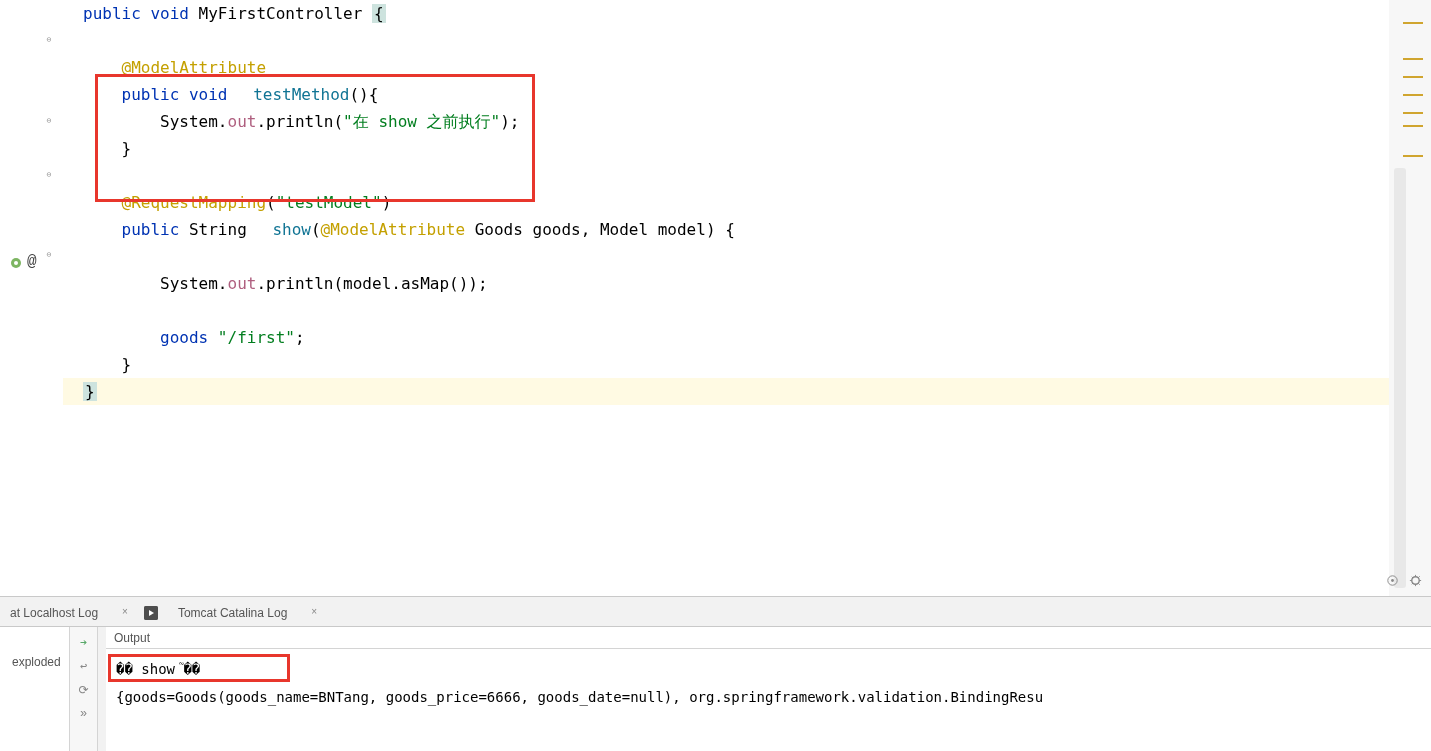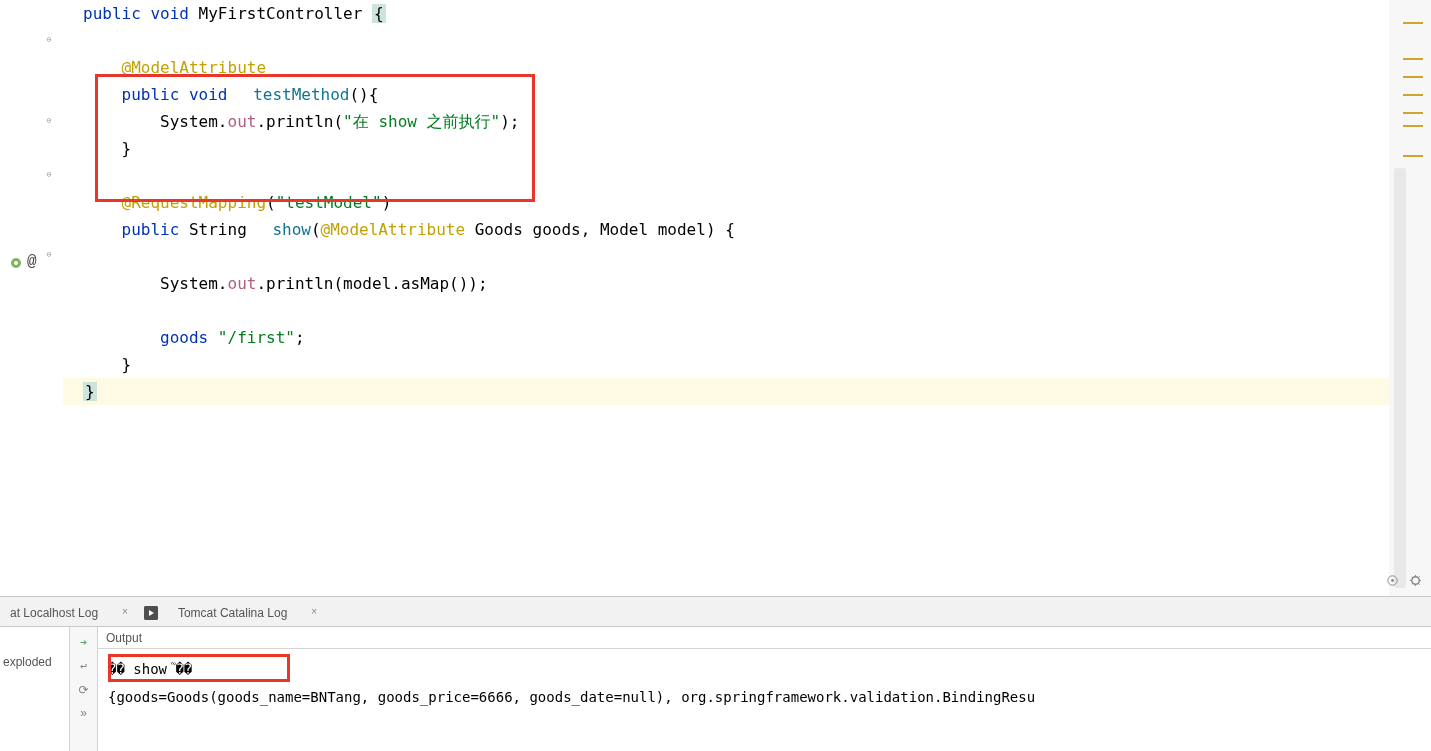--- a/index.html
+++ b/index.html
@@ -151,21 +151,21 @@
       top: -24px;
     }
     .panel-body {
       display: flex;
       height: 125px;
     }
     .panel-left-col {
       width: 70px;
       background: #ffffff;
       border-right: 1px solid #d4d4d4;
-      padding-left: 3px;
+      padding-left: 12px;
       font-family: -apple-system, 'Segoe UI', Arial, sans-serif;
       font-size: 12px;
       color: #555;
       padding-top: 28px;
     }
     .panel-icon-col {
       width: 28px;
       background: #f7f7f7;
       border-right: 1px solid #d4d4d4;
       display: flex;
@@ -179,20 +179,21 @@
       height: 18px;
       display: flex;
       align-items: center;
       justify-content: center;
       color: #888;
       font-size: 12px;
     }
     .output-panel {
       flex: 1;
       background: #ffffff;
+      margin-left: 8px;
     }
     .output-header {
       height: 22px;
       border-bottom: 1px solid #d4d4d4;
       font-family: -apple-system, 'Segoe UI', Arial, sans-serif;
       font-size: 12px;
       padding-left: 8px;
       color: #555;
       display: flex;
       align-items: center;

